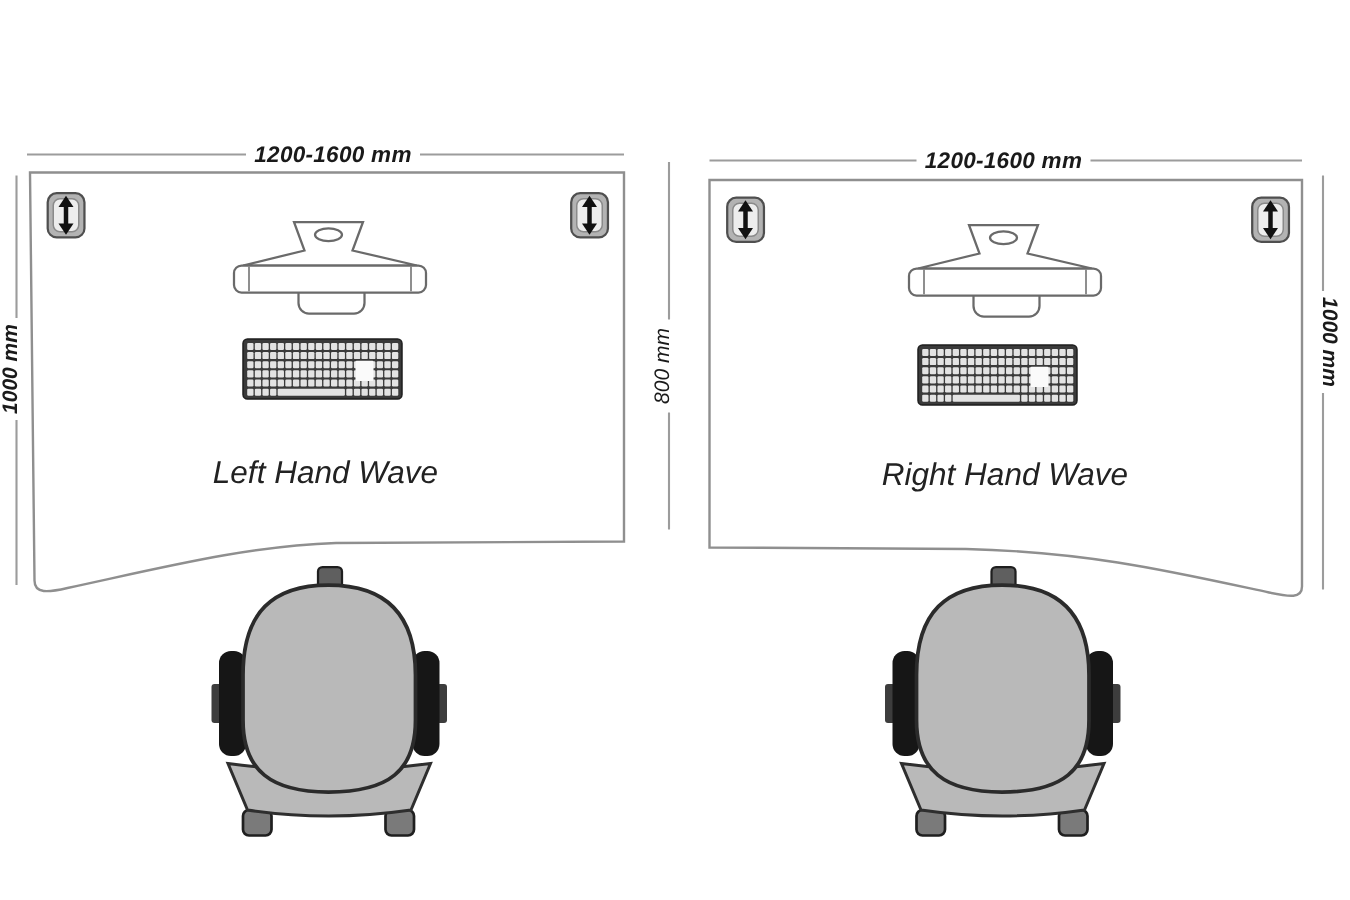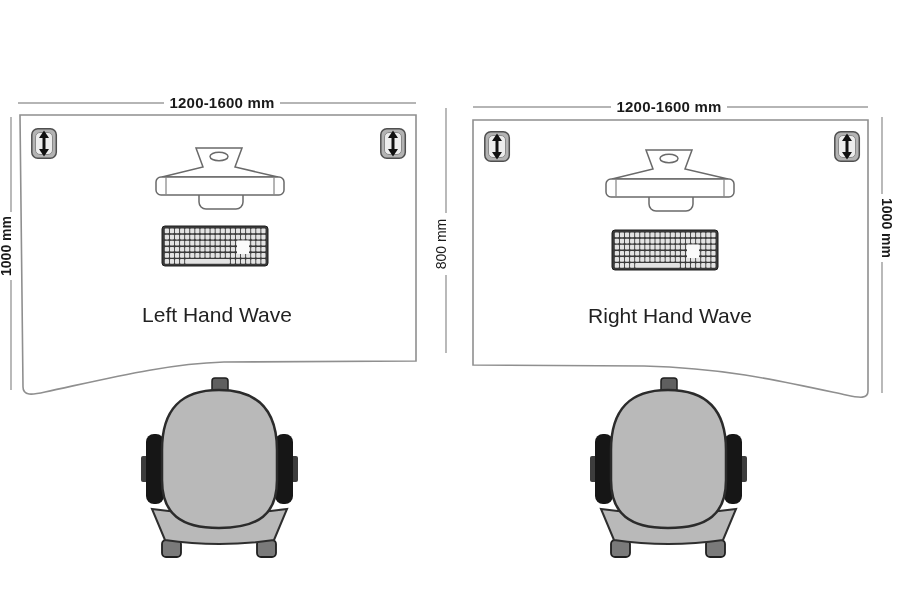--- a/index.html
+++ b/index.html
@@ -1,19 +1,20 @@
 <!DOCTYPE html>
 <html><head>
 <meta charset="utf-8">
 <title>Wave Desks</title>
 <style>
   html,body{margin:0;padding:0;background:#ffffff;}
   .canvas{
     position:relative;width:900px;height:600px;background:#ffffff;overflow:hidden;
     font-family:"Liberation Sans", sans-serif;
+    font-style:italic;
   }
   svg{display:block;}
   text{fill:#1a1a1a;}
   .dim-label{font-size:15px;font-weight:700;letter-spacing:.2px;}
   .dim-label-light{font-size:14px;font-weight:400;}
   .dim-label-v{font-size:14px;font-weight:700;}
   .desk-label{font-size:21px;font-weight:400;fill:#222222;}
   .dim-line{stroke:#9c9c9c;stroke-width:1.4;fill:none;}
   .desk-outline{stroke:#8f8f8f;stroke-width:1.6;fill:#ffffff;}
   .mon{stroke:#6a6a6a;stroke-width:1.5;fill:#ffffff;}

